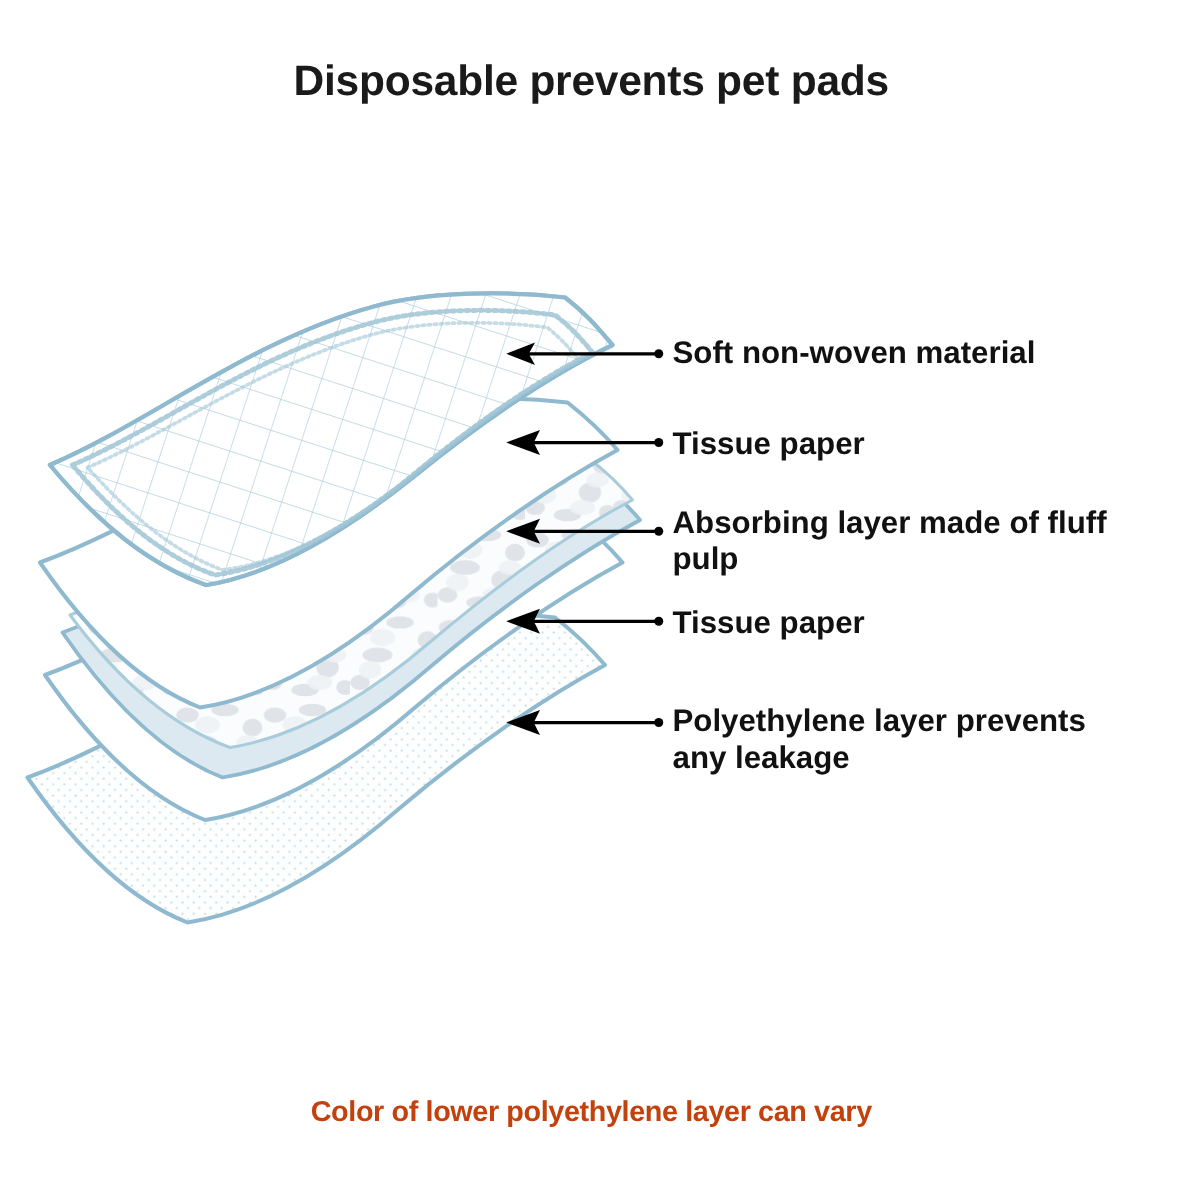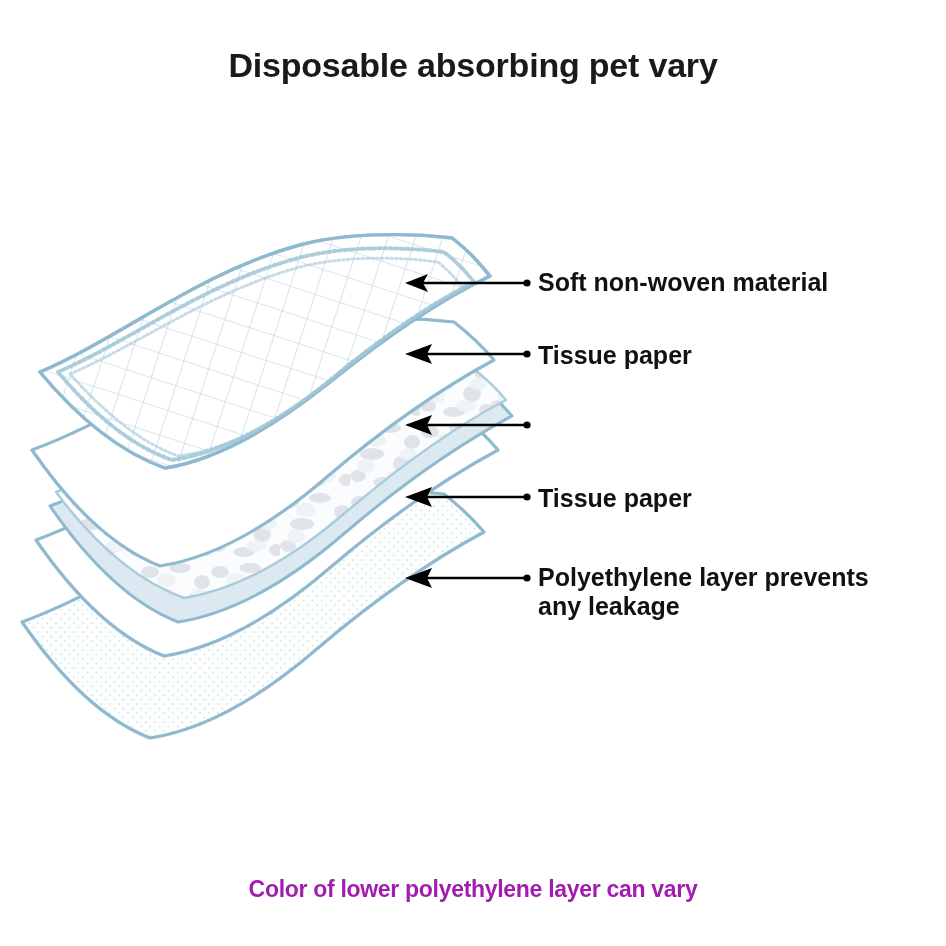--- a/index.html
+++ b/index.html
@@ -41,21 +41,21 @@
   .page-footnote {
     position: absolute;
     left: 0;
     top: 876px;
     width: 946px;
     text-align: center;
     font-family: "Liberation Sans", sans-serif;
     font-weight: bold;
     font-size: 23px;
     letter-spacing: -0.3px;
-    color: #a21caf;
+    color: #c2410c;
     white-space: nowrap;
   }
 
   
   #illustration {
     position: absolute;
     left: 0;
     top: 0;
     width: 946px;
     height: 946px;
@@ -110,21 +110,21 @@
     transform-origin: center;
     white-space: nowrap;
   }
   .logo-line-2 { font-size: 49px; }
 </style>
 </head>
 <body>
 
 <div id="stage">
 
-  <div class="page-title">Disposable absorbing pet vary</div>
+  <div class="page-title">Disposable prevents pet pads</div>
 
   <svg id="illustration" viewBox="0 0 946 946">
     <defs>
 
       <pattern id="pat-quilt" width="26" height="26" patternUnits="userSpaceOnUse" patternTransform="rotate(18)">
         <rect width="26" height="26" fill="#ffffff"></rect>
         <path d="M0 0 H26 M0 0 V26" stroke="#9FC4D5" stroke-width="1.1" fill="none" opacity="0.85"></path>
       </pattern>
 
       <pattern id="pat-fluff" width="70" height="70" patternUnits="userSpaceOnUse">
@@ -272,20 +272,22 @@
       <g>
         <line x1="425" y1="578" x2="524" y2="578" stroke-width="2.6"></line>
         <path d="M 405 578 L 432 568 L 427 578 L 432 588 Z" stroke="none"></path>
         <circle cx="527" cy="578" r="3.6" stroke="none"></circle>
       </g>
     </g>
   </svg>
 
   <div class="callout-label cl-1">Soft non-woven material</div>
   <div class="callout-label cl-2">Tissue paper</div>
+  <div class="callout-label cl-3">Absorbing layer made of fluff
+pulp</div>
   <div class="callout-label cl-4">Tissue paper</div>
   <div class="callout-label cl-5">Polyethylene layer prevents
 any leakage</div>
 
 
   <div class="page-footnote">Color of lower polyethylene layer can vary</div>
 
 </div>
 
 </body></html>

